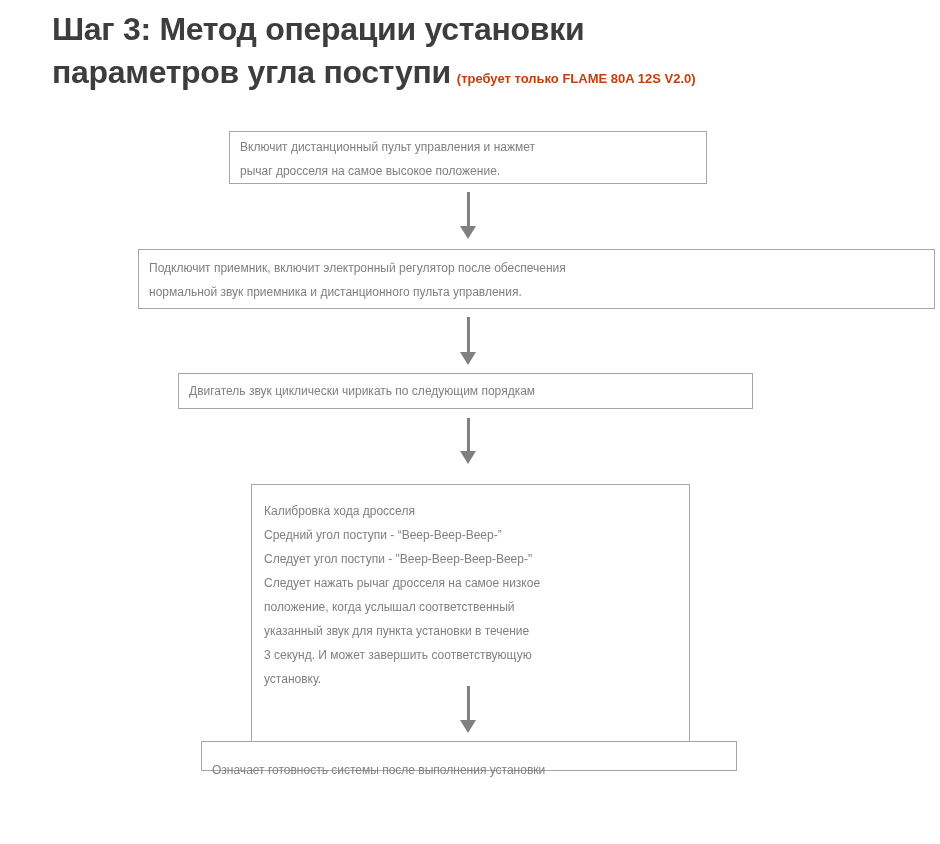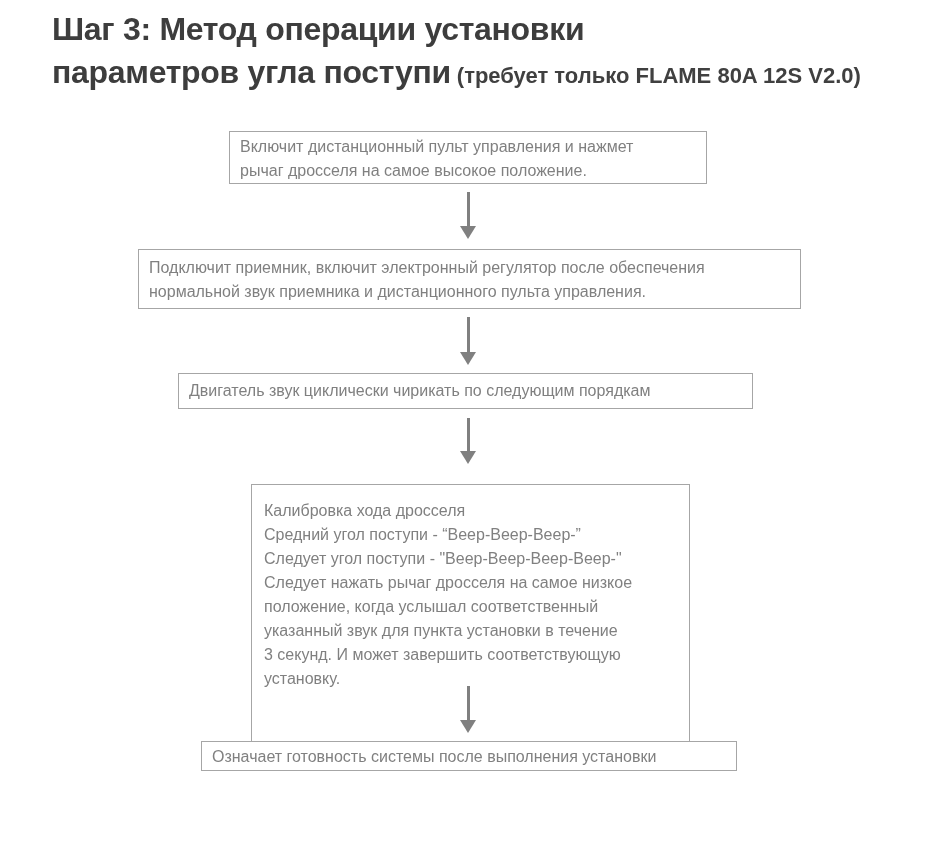--- a/index.html
+++ b/index.html
@@ -22,45 +22,45 @@
     left: 52px;
     top: 8px;
     color: #3d3d3d;
     font-size: 32px;
     font-weight: bold;
     line-height: 43px;
     letter-spacing: -0.3px;
     white-space: nowrap;
   }
   .title .note {
-    color: #404040;
-    font-size: 22px;
+    color: #c2410c;
+    font-size: 13px;
     font-weight: bold;
     margin-left: 6px;
     letter-spacing: 0;
   }
   .stepbox {
     position: absolute;
     box-sizing: border-box;
     border: 1px solid #a6a6a6;
     background: #ffffff;
     color: #808080;
-    font-size: 16px;
+    font-size: 12px;
     line-height: 24px;
     padding-left: 10px;
     padding-right: 8px;
   }
   .stepbox .ln {
     white-space: nowrap;
   }
   .box1 { left: 229px; top: 131px; width: 478px; height: 53px; padding-top: 3px; }
-  .box2 { left: 138px; top: 249px; width: 663px; height: 60px; padding-top: 6px; }
+  .box2 { left: 138px; top: 249px; width: 797px; height: 60px; padding-top: 6px; }
   .box3 { left: 178px; top: 373px; width: 575px; height: 36px; padding-top: 5px; }
   .box4 { left: 251px; top: 484px; width: 439px; height: 268px; padding-top: 14px; padding-left: 12px; }
-  .box5 { left: 201px; top: 741px; width: 536px; height: 30px; padding-top: 3px; }
+  .box5 { left: 201px; top: 741px; width: 536px; height: 30px; padding-top: 16px; }
   .arrow {
     position: absolute;
     left: 460px;
     width: 16px;
     display: flex;
     flex-direction: column;
     align-items: center;
   }
   .arrow .shaft {
     width: 3px;

